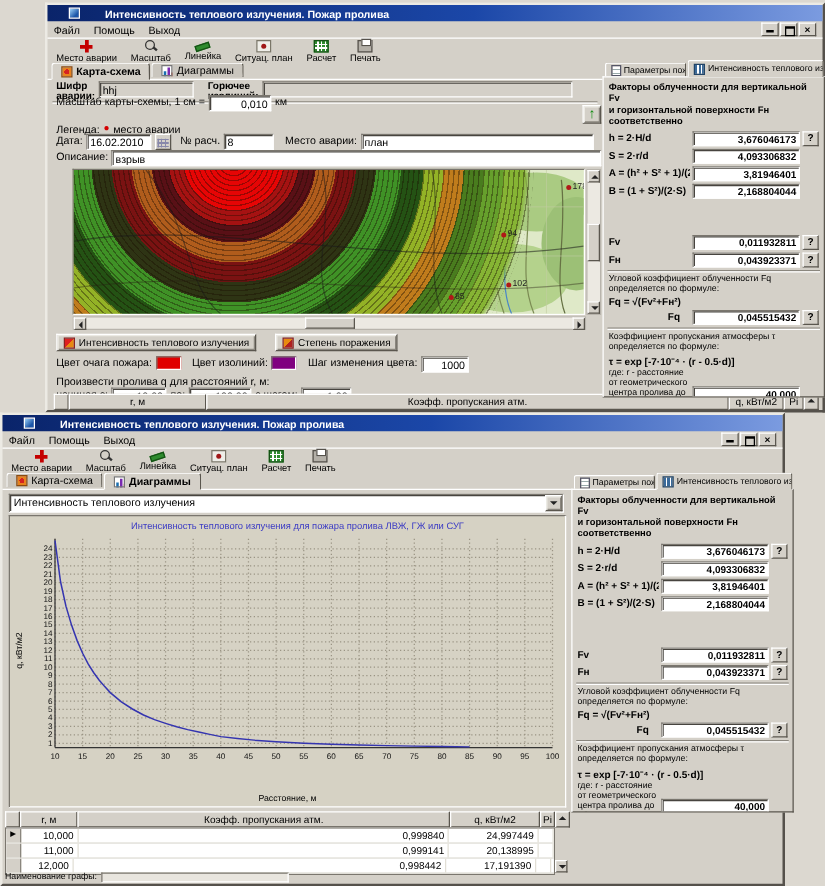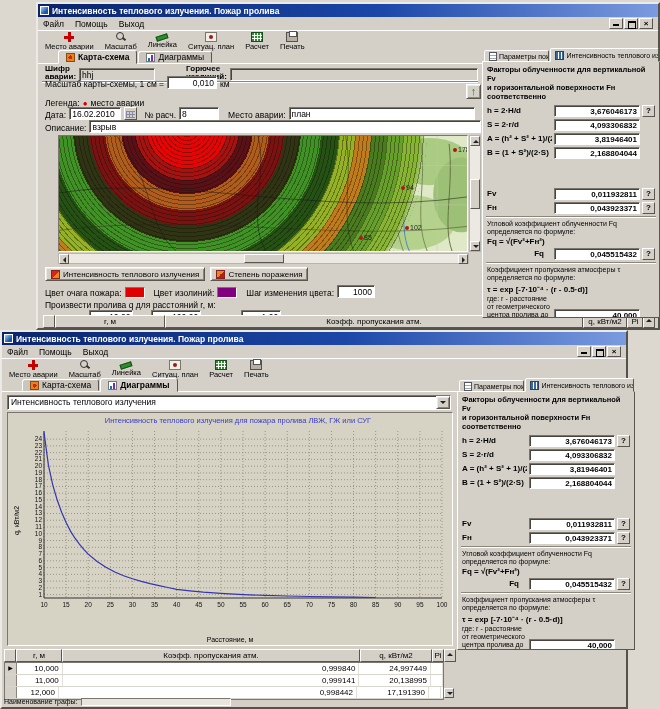--- a/index.html
+++ b/index.html
@@ -5,21 +5,21 @@
   html,body{margin:0;padding:0}
   body{width:660px;height:709px;position:relative;overflow:hidden;background:#dcd8d0;
        font-family:"Liberation Sans",sans-serif;font-size:9px;color:#000;-webkit-font-smoothing:none}
   *{box-sizing:border-box}
 
   
   .win{position:absolute;background:#d4d0c8;border:2px solid;border-color:#eceae4 #55514b #55514b #eceae4}
   #winA{left:36px;top:2px;width:624px;height:328px;z-index:1}
   #winB{left:0;top:330px;width:628px;height:379px;z-index:2}
   .titlebar{height:13px;background:linear-gradient(90deg,#0a246a 0%,#1b47a8 55%,#7b9be0 100%);
-            display:flex;align-items:center;gap:3px;padding:0 2px;overflow:hidden}
+            display:flex;align-items:center;gap:20px;padding:0 17px;overflow:hidden}
   .app-icon{width:9px;height:9px;flex:0 0 9px;background:linear-gradient(135deg,#9ed2f8,#1b55a8 70%);border:1px solid #fff}
   .title-text{color:#fff;font-weight:bold;font-size:8.5px;white-space:nowrap}
   .menubar{height:13px;display:flex;align-items:center;gap:11px;padding:0 5px;position:relative}
   .menu-item{font-size:8.5px;white-space:nowrap;cursor:default}
   .mdi-group{position:absolute;right:5px;top:1px;display:flex;gap:1px}
   .mdi-btn{width:14px;height:11px;background:#d4d0c8;border:1px solid;border-color:#fff #5a564e #5a564e #fff;
            display:flex;align-items:center;justify-content:center;font-size:8px;line-height:8px;position:relative}
   .glyph-min::after{content:"";position:absolute;left:3px;bottom:2px;width:6px;height:2px;background:#000}
   .glyph-restore::after{content:"";position:absolute;left:3px;top:2px;width:6px;height:5px;border:1px solid #000;border-top-width:2px;background:#d4d0c8}
   .glyph-close{font-weight:bold}
@@ -32,39 +32,39 @@
   [data-name="zoom-scale-icon"]::before{content:"";position:absolute;left:1px;top:0;width:6px;height:6px;border:1.5px solid #333;border-radius:50%}
   [data-name="zoom-scale-icon"]::after{content:"";position:absolute;left:7px;top:6px;width:4px;height:2px;background:#333;transform:rotate(40deg)}
   [data-name="ruler-icon"]{background:#2e8b2e;border:1px solid #145214;height:5px;margin-top:3px;transform:rotate(-18deg)}
   [data-name="situation-plan-icon"]{background:#efeee8;border:1px solid #7a7668}
   [data-name="situation-plan-icon"]::after{content:"";position:absolute;left:3px;top:2px;width:4px;height:4px;background:#a01818;border-radius:50%}
   [data-name="calculation-icon"]{background-color:#2e8b2e;border:1px solid #145214;
       background-image:repeating-linear-gradient(90deg,transparent 0 2px,#fff 2px 3px),repeating-linear-gradient(0deg,transparent 0 2px,#fff 2px 3px)}
   [data-name="print-icon"]{background:#b4b0a8;border:1px solid #55514b}
   [data-name="print-icon"]::before{content:"";position:absolute;left:2px;top:-2px;width:6px;height:4px;background:#fff;border:1px solid #55514b}
 
-  .tabbar{height:14px;display:flex;align-items:center;padding-left:20px;position:relative}
+  .tabbar{height:14px;display:flex;align-items:flex-start;padding-left:3px;position:relative}
   .tabbar::after{content:"";position:absolute;left:0;right:0;bottom:0;height:1px;background:#fff}
   .tab{display:flex;align-items:center;gap:3px;height:13px;padding:0 7px;font-size:8.5px;white-space:nowrap;
        background:#d4d0c8;border:1px solid;border-color:#fff #5a564e transparent #fff;border-radius:3px 3px 0 0;margin-right:1px;z-index:1}
   .tab.active{height:14px;z-index:3;font-weight:bold}
   .tab.off{height:12px;background:#cac6be}
   .icon-map{width:9px;height:9px;border:1px solid #8a4a10;background:radial-gradient(circle at 50% 50%,#d42222 0 2px,#e8821e 2px 6px)}
   .icon-charts{width:9px;height:9px;border:1px solid #777;background:
       linear-gradient(#1b6fb0,#1b6fb0) 1px 4px/2px 5px no-repeat,
       linear-gradient(#7a2ab0,#7a2ab0) 4px 1px/2px 8px no-repeat,
       linear-gradient(#c43a22,#c43a22) 7px 5px/2px 4px no-repeat,#fff}
 
   .sunken{background:#fff;border:1px solid;border-color:#7a766e #fff #fff #7a766e;box-shadow:inset 1px 1px 0 #47443f}
   .gray{background:#d4d0c8}
   .btn{background:#d4d0c8;border:1px solid;border-color:#fff #5a564e #5a564e #fff;box-shadow:inset 1px 1px 0 #eceae4,inset -1px -1px 0 #8a867e}
   .etch{height:2px;border-top:1px solid #8a867e;border-bottom:1px solid #fff}
 
   
-  .rowline{position:absolute;display:flex;align-items:flex-end;gap:3px;font-size:8.5px;white-space:nowrap}
+  .rowline{position:absolute;display:flex;align-items:flex-start;gap:3px;font-size:8.5px;white-space:nowrap}
   .lbl2{font-weight:bold;font-size:8px;line-height:8px}
   .field{height:13px;padding:1px 2px;font-size:8.5px;overflow:hidden;white-space:nowrap}
   .fr{text-align:right}
   .help-btn{width:13px;height:12px;background:#d4d0c8;border:1px solid;border-color:#fff #5a564e #5a564e #fff;
             font-weight:bold;font-size:8px;text-align:center;line-height:10px;flex:0 0 13px}
   .help-btn:empty{visibility:hidden}
   .cal-btn{width:13px;height:13px;background-color:#d4d0c8;border:1px solid;border-color:#fff #5a564e #5a564e #fff;
            background-image:repeating-linear-gradient(90deg,#88a 0 1px,transparent 1px 3px),repeating-linear-gradient(0deg,#88a 0 1px,transparent 1px 3px);background-size:9px 7px;background-position:1px 3px;background-repeat:no-repeat}
   .uparrow-btn{width:15px;height:15px;color:#0a8a0a;font-weight:bold;font-size:11px;line-height:13px;text-align:center}
   .legend-dot{color:#d40000;font-size:8px}
@@ -207,21 +207,21 @@
     <span class="tab off" data-name="tab-diagrams">
       <span class="icon-charts" data-name="charts-tab-icon"></span>
       <span>Диаграммы</span>
     </span>
   </div>
 
   <div class="rowline" style="left:7px;top:61px" data-name="cipher-field-row">
     <span class="lbl2" data-name="cipher-label">
       <span>Шифр</span><br><span>аварии:</span></span>
     <span class="field sunken gray" style="width:76px" data-name="cipher-input">hhj</span>
-    <span class="lbl2" style="margin-left:28px" data-name="fuel-label">
+    <span class="lbl2" style="margin-left:8px" data-name="fuel-label">
       <span>Горючее</span><br><span>изолиний:</span></span>
     <span class="field sunken gray" style="width:248px" data-name="fuel-input"></span>
   </div>
   <div class="etch" style="position:absolute;left:4px;top:77px;width:436px"></div>
   <div class="rowline" style="left:7px;top:72px" data-name="scale-row">
     <span data-name="scale-label">Масштаб карты-схемы, 1 см =</span>
     <span class="field sunken fr" style="width:50px" data-name="scale-input">0,010</span>
     <span data-name="scale-unit">км</span>
   </div>
   <span class="btn uparrow-btn" style="position:absolute;left:428px;top:80px" data-name="apply-button">↑</span>
@@ -301,21 +301,21 @@
     <span class="sc-btn" data-name="scroll-right-icon">
         <span class="tri right"></span>
       </span>
   </div>
 
   <div class="rowline" style="left:7px;top:263px" data-name="mode-row">
     <span class="btn mode-btn" data-name="mode-heat-intensity-button">
       <span class="icon-heat" data-name="heat-icon"></span>
       <span>Интенсивность теплового излучения</span>
     </span>
-    <span class="btn mode-btn" style="margin-left:2px" data-name="mode-damage-button">
+    <span class="btn mode-btn" style="margin-left:12px" data-name="mode-damage-button">
       <span class="icon-damage" data-name="damage-icon"></span>
       <span>Степень поражения</span>
     </span>
   </div>
   <div class="rowline" style="left:7px;top:281px" data-name="colors-row">
     <span data-name="fire-color-label">Цвет очага пожара:</span>
     <span class="swatch" id="fire-swatch" data-name="fire-color-swatch" style="background: rgb(224, 0, 0);"></span>
     <span style="margin-left:6px" data-name="iso-color-label">Цвет изолиний:</span>
     <span class="swatch" id="iso-swatch" data-name="iso-color-swatch" style="background: rgb(128, 0, 128);"></span>
     <span style="margin-left:6px" data-name="color-step-label">Шаг изменения цвета:</span>

